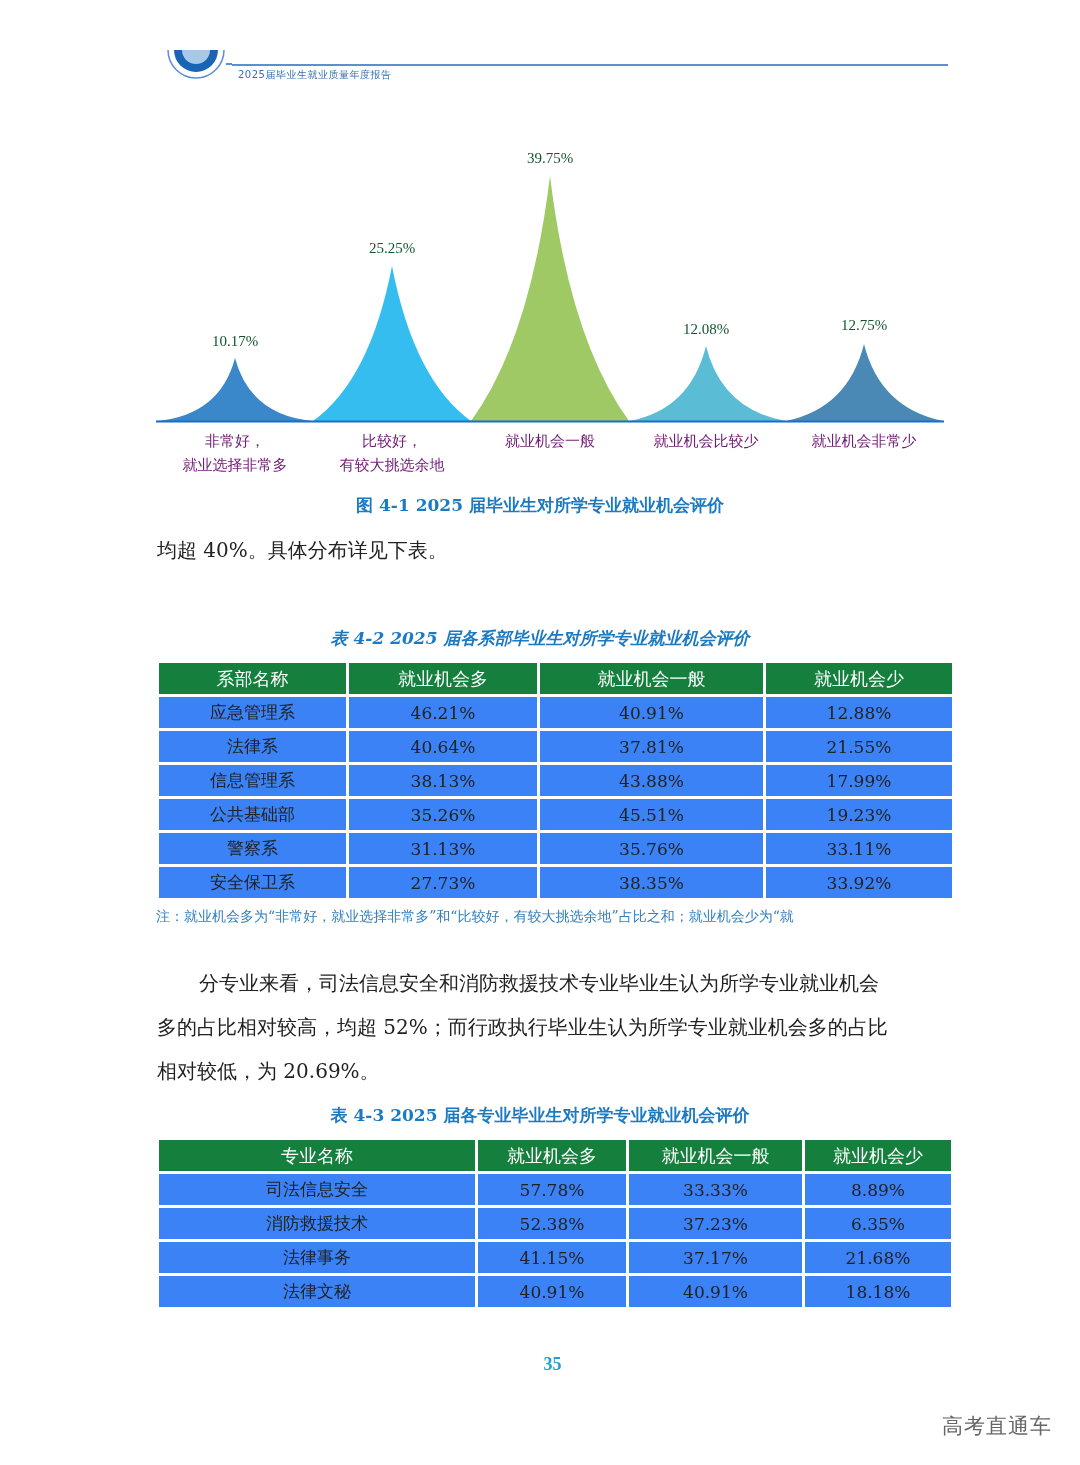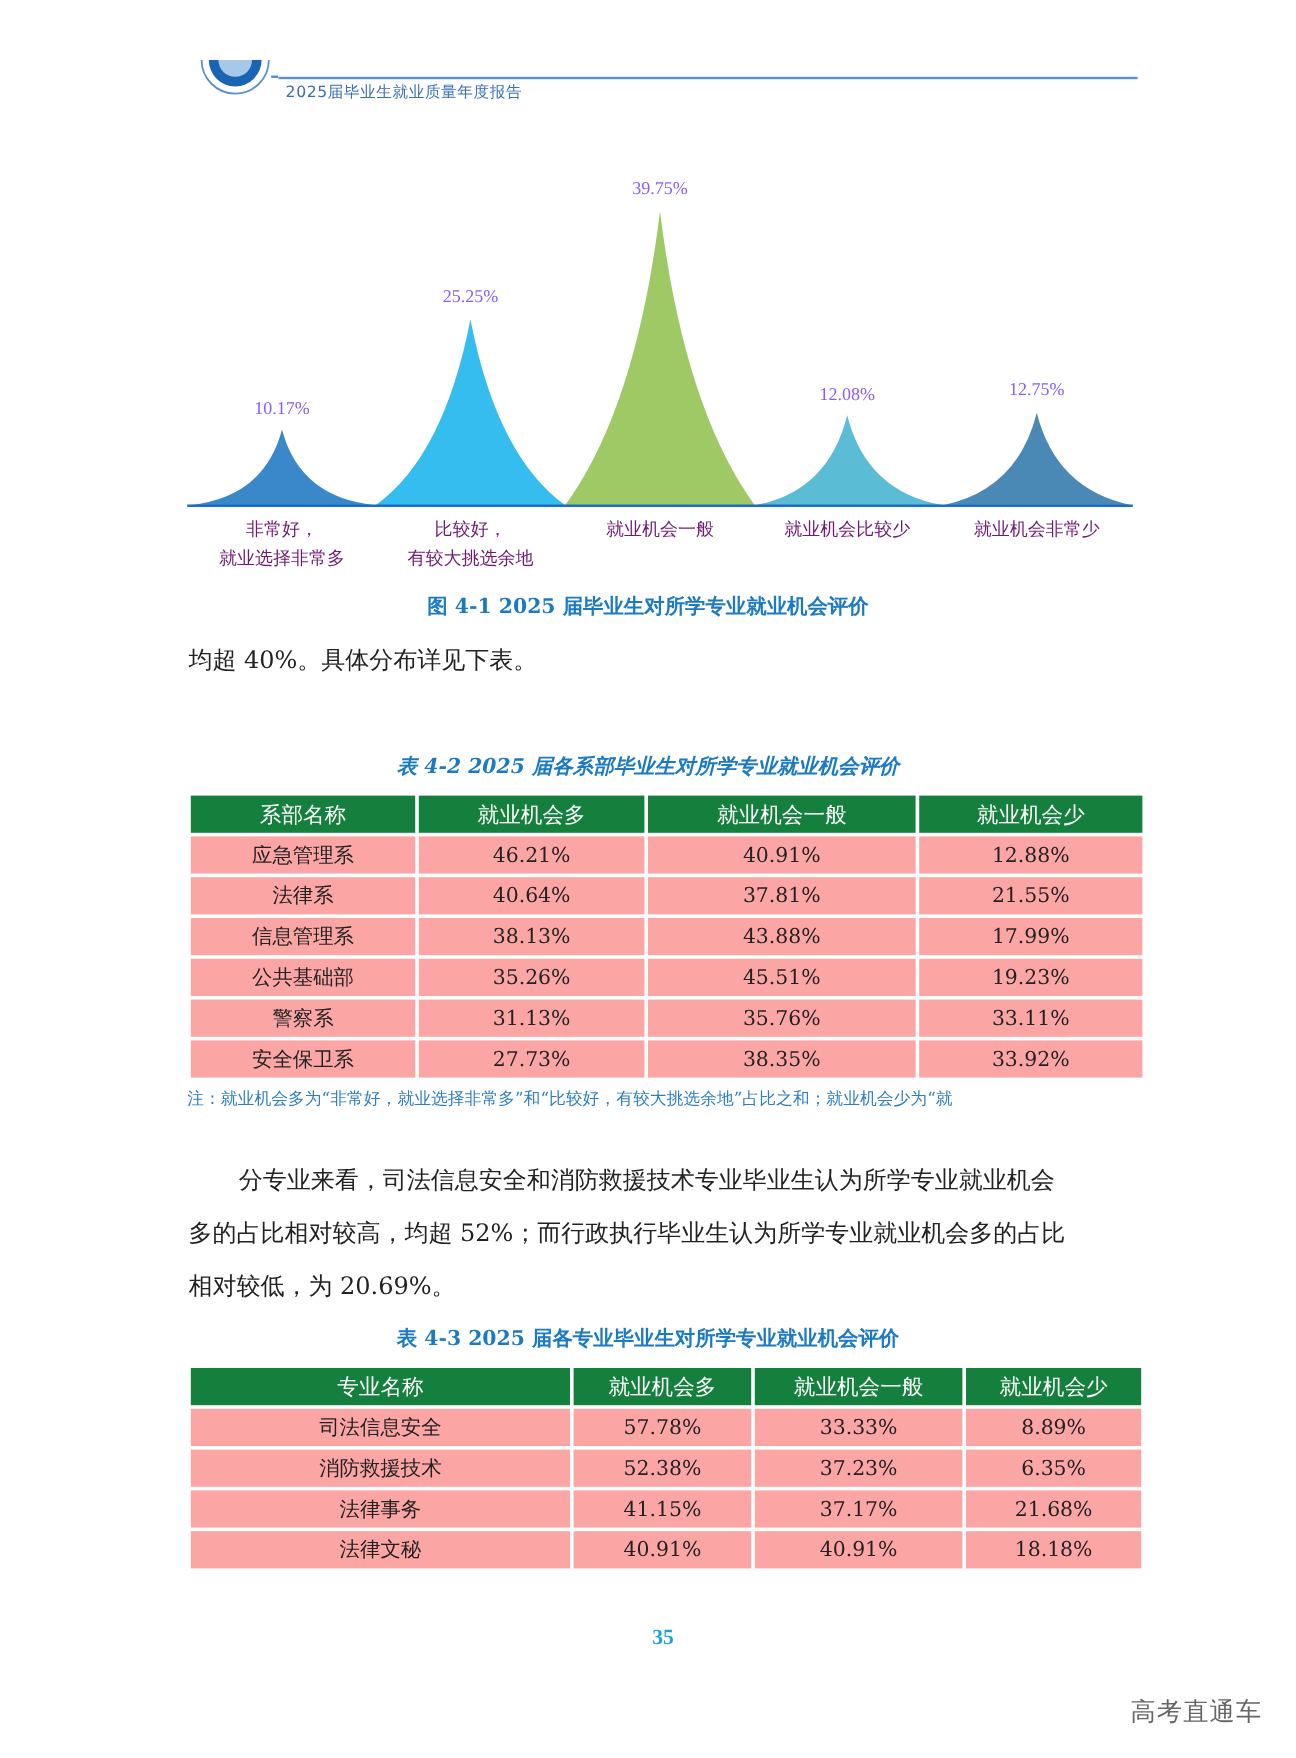--- a/index.html
+++ b/index.html
@@ -2,35 +2,35 @@
 <html><head>
 <meta charset="utf-8">
 <style>
   * { margin: 0; padding: 0; box-sizing: border-box; }
   html, body { width: 1080px; height: 1465px; background: #ffffff; overflow: hidden; }
   body { position: relative; font-family: "DejaVu Serif", "Liberation Serif", serif; color: #222; }
 
   .header { position: absolute; left: 0; top: 0; width: 1080px; height: 110px; }
   .header-logo { position: absolute; left: 160px; top: 50px; width: 72px; height: 50px; }
   .header-line { position: absolute; left: 232px; top: 64px; width: 716px; height: 2px; background: #5b8fd0; }
-  .header-title { position: absolute; left: 238px; top: 68px; font-family: "DejaVu Sans", "Liberation Sans", sans-serif; font-size: 13px; color: #3a6fb5; letter-spacing: 0.5px; }
+  .header-title { position: absolute; left: 238px; top: 68px; font-family: "DejaVu Sans", "Liberation Sans", sans-serif; font-size: 10px; color: #3a6fb5; letter-spacing: 0.5px; }
 
   .chart { position: absolute; left: 150px; top: 140px; width: 800px; height: 340px; }
   .chart svg { position: absolute; left: 0; top: 0; }
-  .chart-label { position: absolute; font-family: "Liberation Serif", "DejaVu Serif", serif; font-size: 15px; color: #8b5cf6; transform: translateX(-50%); white-space: nowrap; }
+  .chart-label { position: absolute; font-family: "Liberation Serif", "DejaVu Serif", serif; font-size: 15px; color: #14532d; transform: translateX(-50%); white-space: nowrap; }
   .chart-cat { position: absolute; font-size: 15px; color: #701a75; text-align: center; transform: translateX(-50%); line-height: 24px; white-space: nowrap; font-family: "DejaVu Serif", serif; }
 
   .caption { position: absolute; left: 0; width: 1080px; text-align: center; font-size: 17px; font-weight: bold; color: #1b7ac2; font-family: "DejaVu Serif", "Liberation Serif", serif; }
 
   .para { position: absolute; left: 157px; width: 800px; font-size: 20px; line-height: 40px; color: #222; font-family: "DejaVu Serif", "Liberation Serif", serif; }
   .indent { padding-left: 42px; }
 
   table.data { position: absolute; left: 156px; border-collapse: separate; border-spacing: 3px; font-family: "DejaVu Serif", "Liberation Serif", serif; }
   table.data th { background: #15803d; color: #fff; font-weight: normal; font-size: 18px; height: 31px; text-align: center; }
-  table.data td { background: #fca5a5; color: #222; font-size: 17px; height: 31px; text-align: center; }
+  table.data td { background: #3b82f6; color: #222; font-size: 17px; height: 31px; text-align: center; }
 
   .note { position: absolute; left: 156px; width: 800px; font-size: 14px; line-height: 29px; color: #2e7fbf; font-family: "DejaVu Serif", serif; }
 
   .page-number { position: absolute; left: 0; width: 1105px; top: 1354px; text-align: center; font-size: 18px; font-weight: bold; color: #1ea0d8; font-family: "Liberation Serif", serif; }
   .watermark { position: absolute; right: 28px; top: 1412px; font-size: 21px; color: #666; font-family: "DejaVu Sans", "Liberation Sans", sans-serif; letter-spacing: 1px; }
 </style>
 </head>
 <body>
 
 <div class="header">

